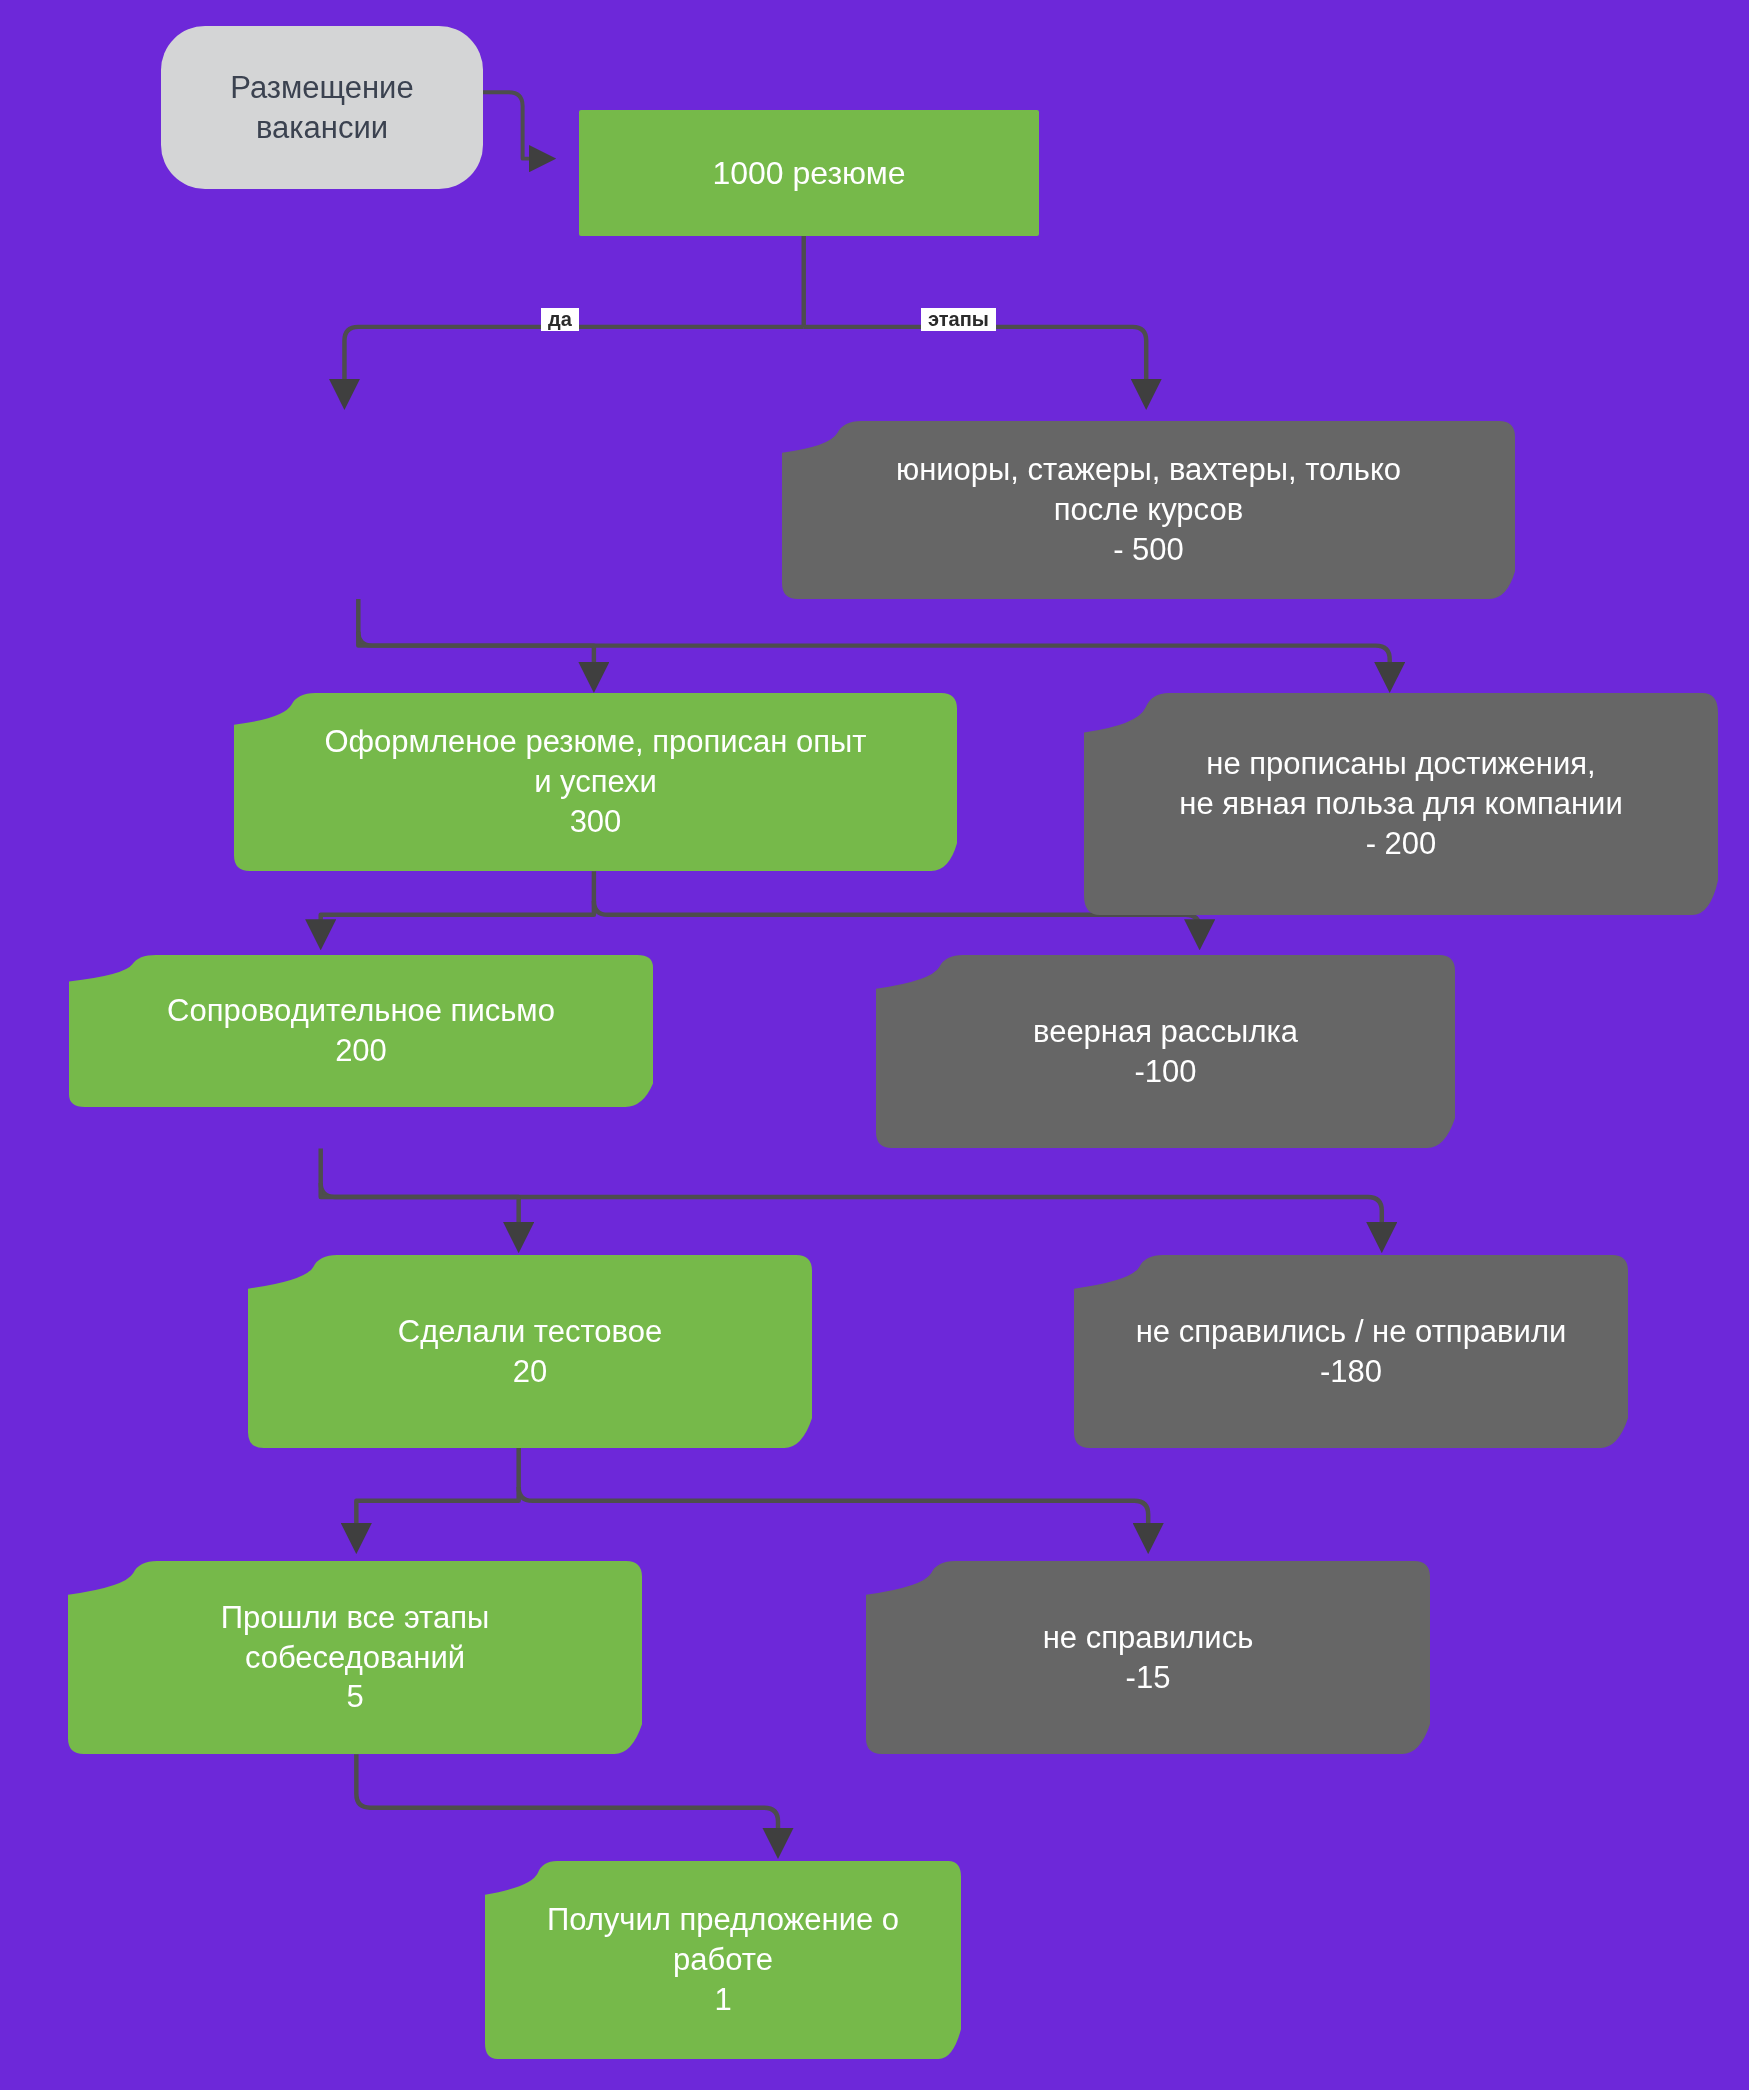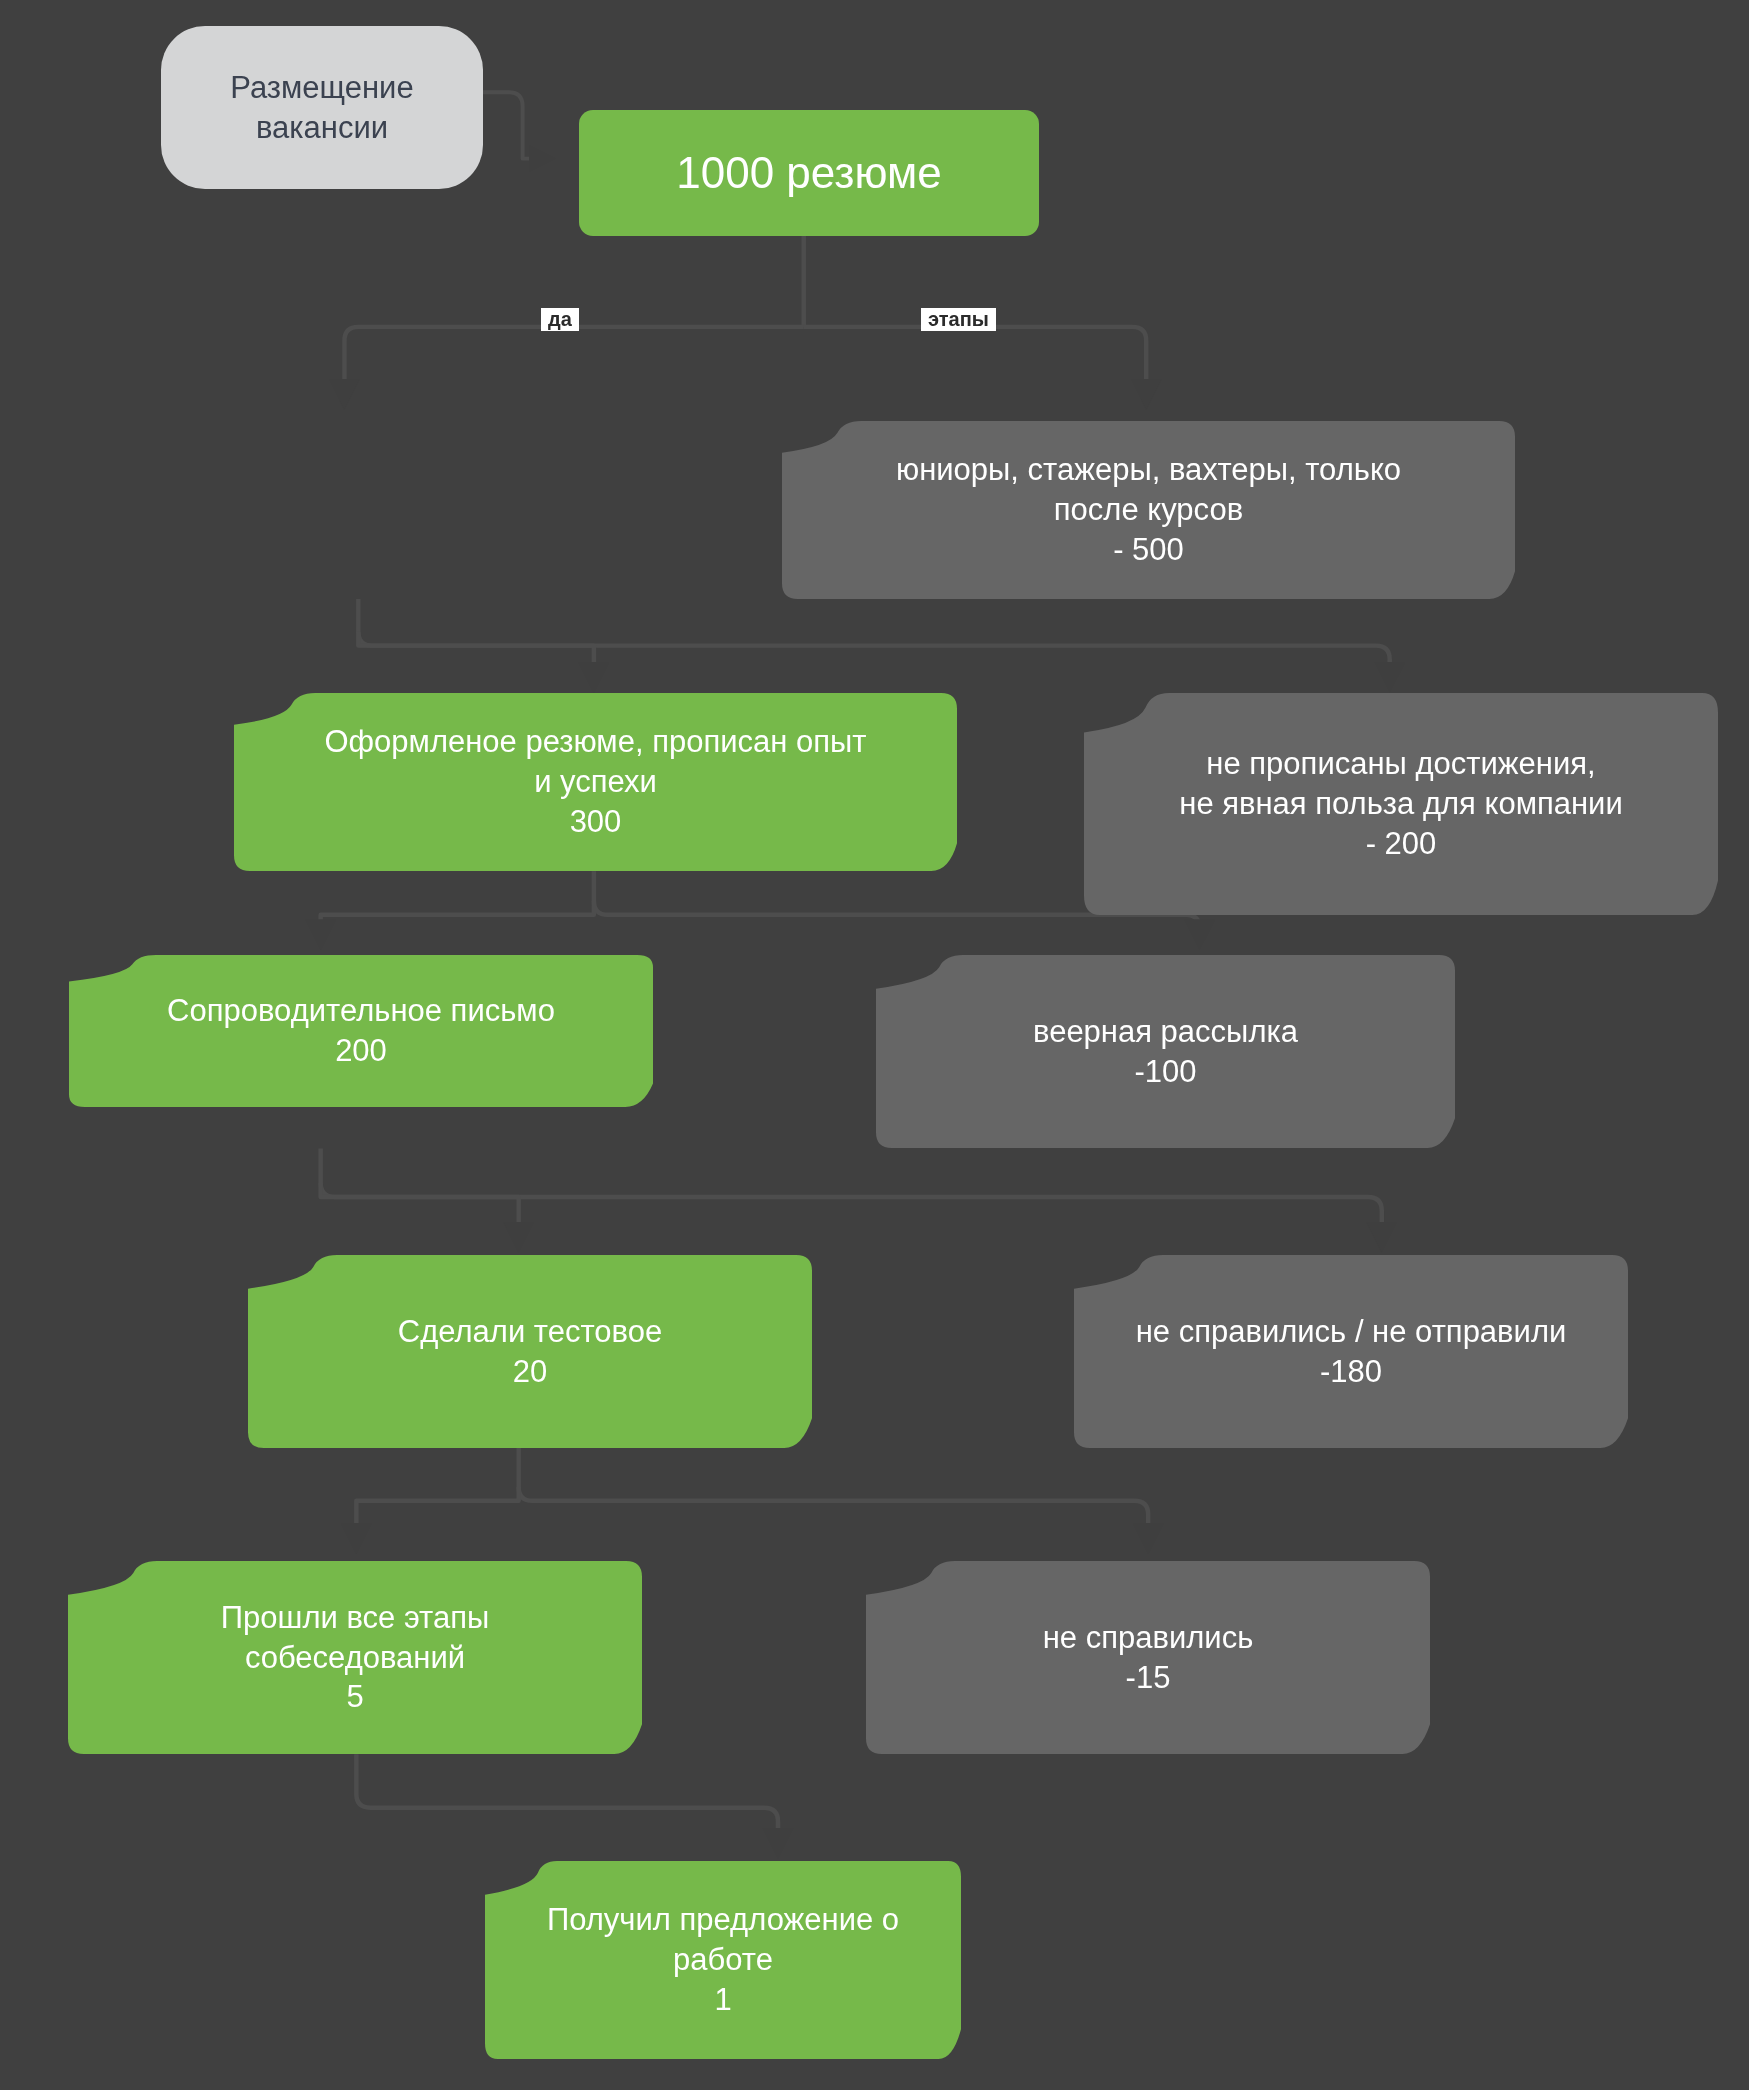--- a/index.html
+++ b/index.html
@@ -7,21 +7,21 @@
     padding: 0;
     background: #ffffff;
   }
   body {
     font-family: "Liberation Sans", sans-serif;
   }
   #canvas {
     position: relative;
     width: 1749px;
     height: 2091px;
-    background: #404040;
+    background: #6d28d9;
     overflow: hidden;
   }
   #edges {
     position: absolute;
     left: 0;
     top: 0;
     width: 1749px;
     height: 2091px;
     pointer-events: none;
   }
@@ -38,22 +38,22 @@
     padding: 6px 14px;
   }
   .node.start {
     background: #d4d5d6;
     color: #3b4250;
     border-radius: 44px;
     font-size: 31px;
   }
   .node.rounded-green {
     background: #76b94a;
-    border-radius: 14px;
-    font-size: 44px;
+    border-radius: 2px;
+    font-size: 32px;
   }
   .para {
     font-size: 31px;
   }
   .para .shape {
     position: absolute;
     left: 0;
     top: 0;
     width: 100%;
     height: 100%;

